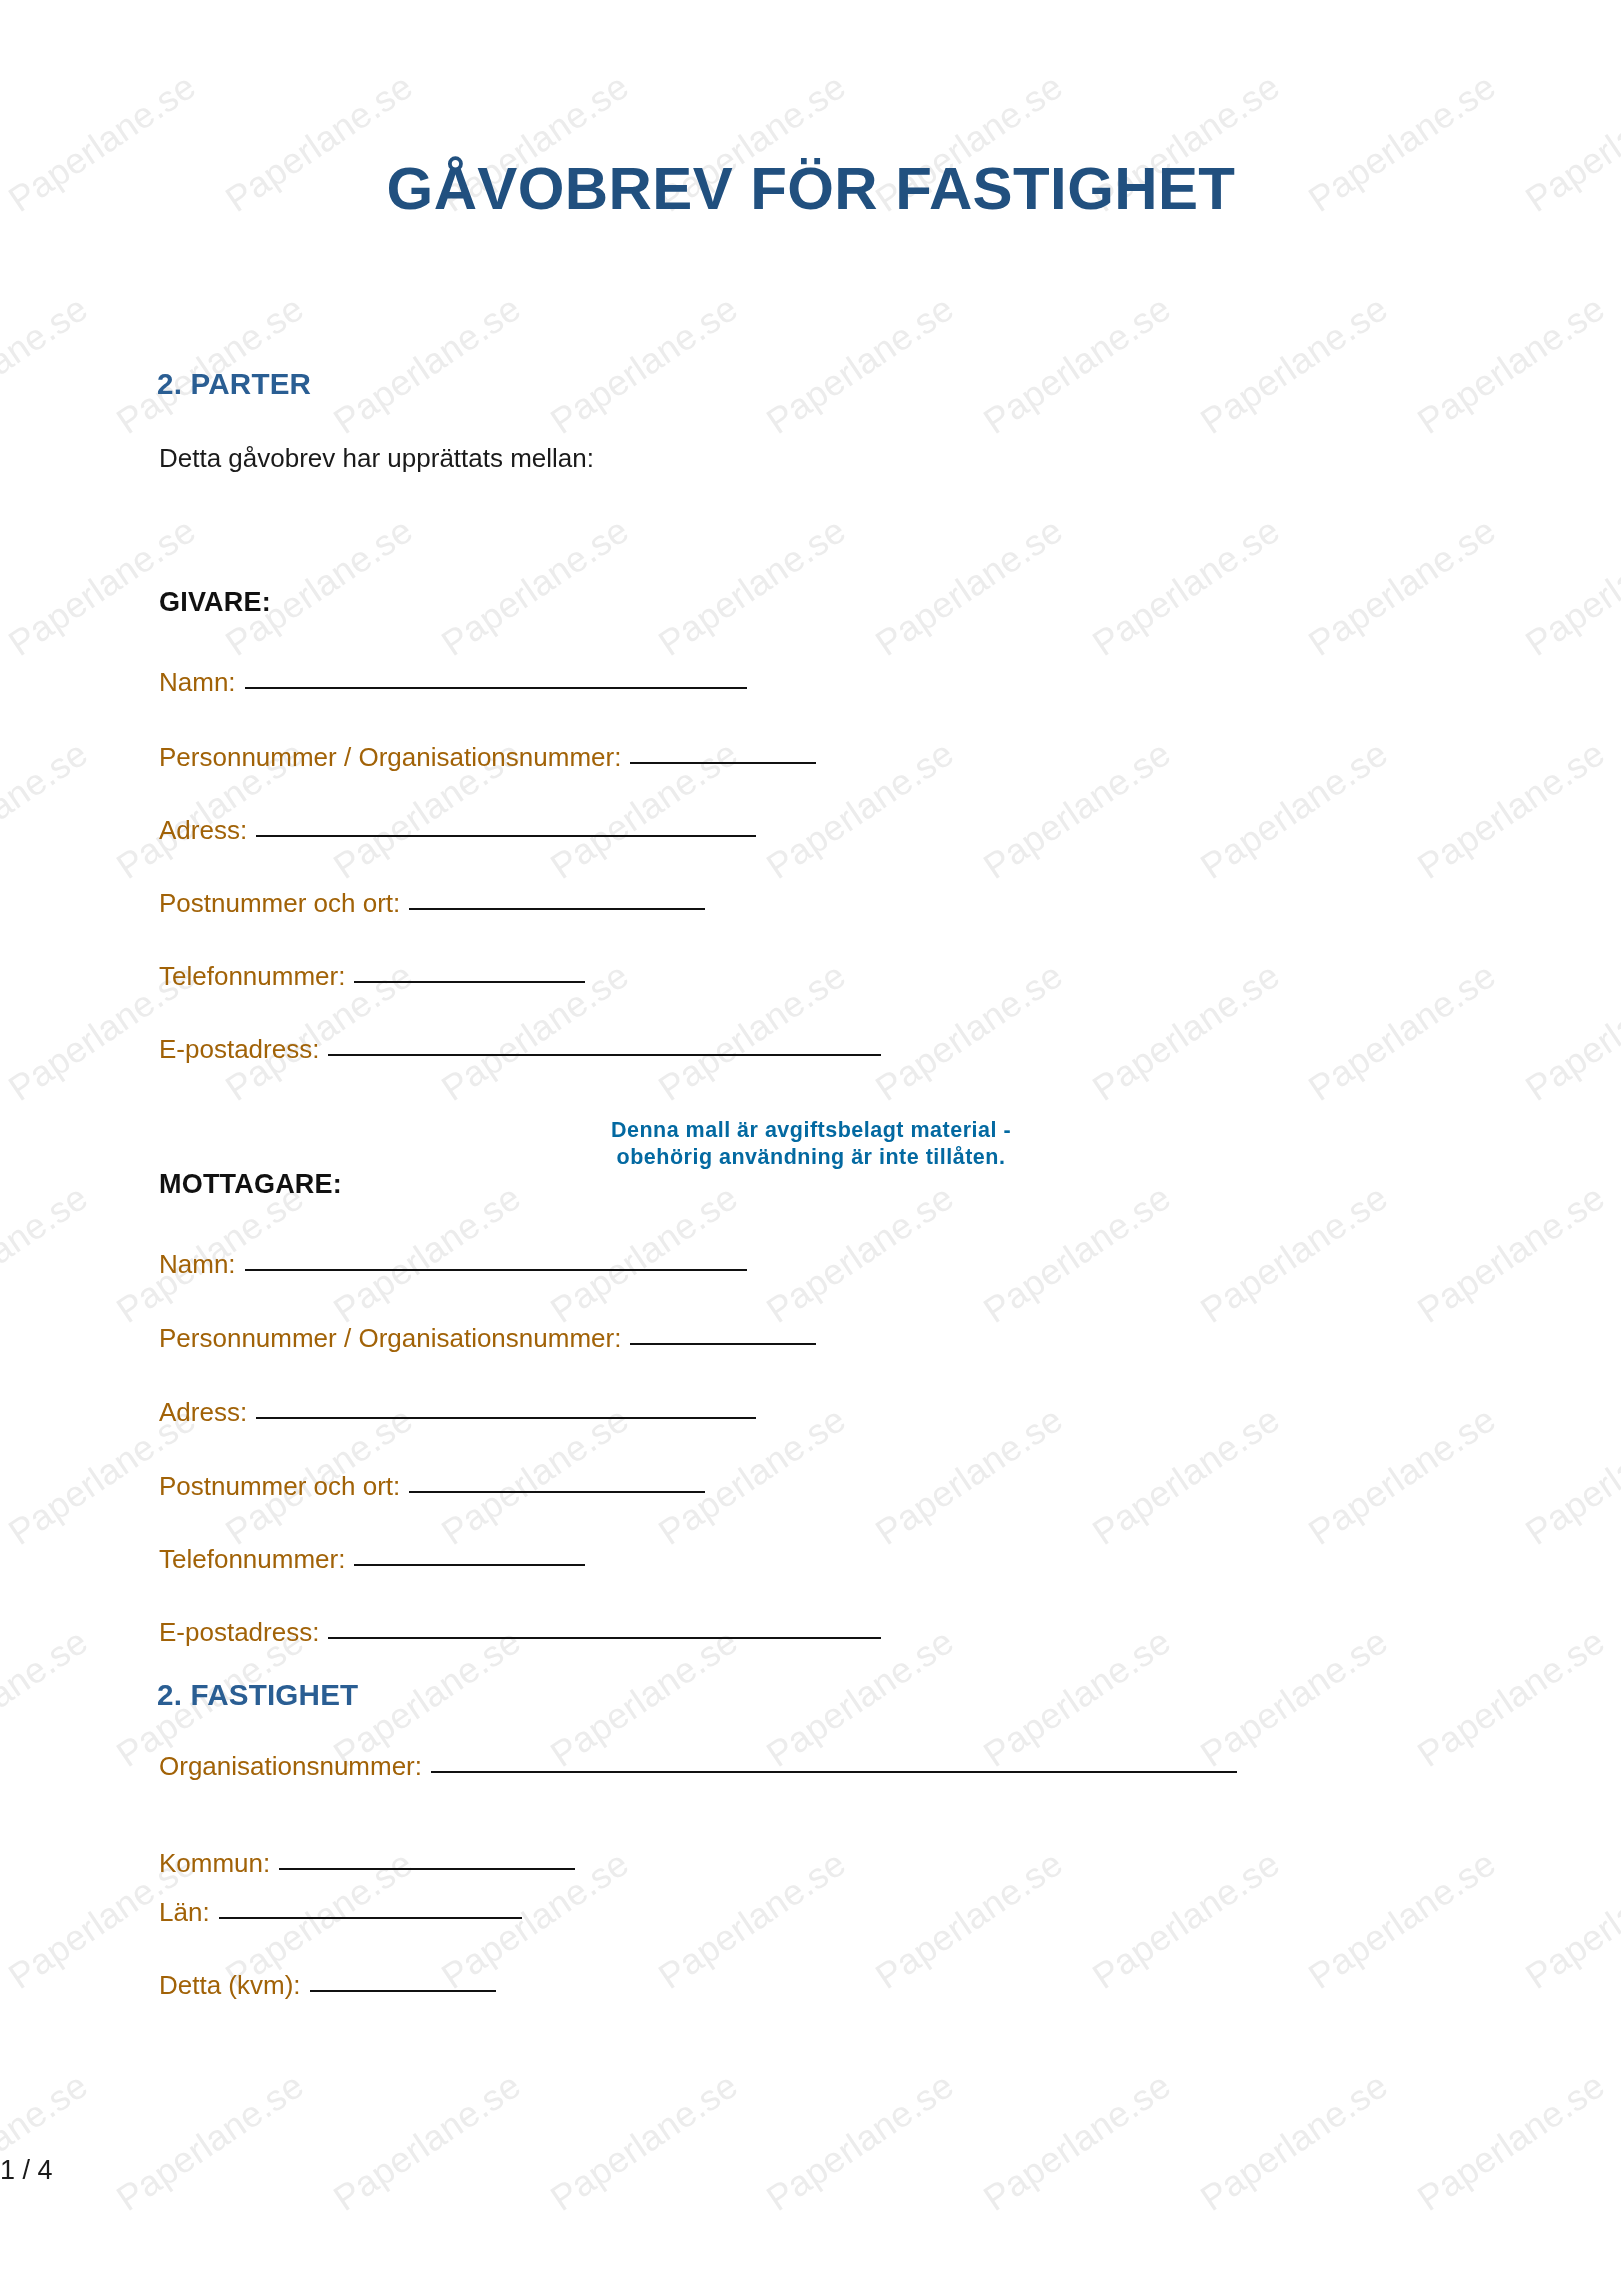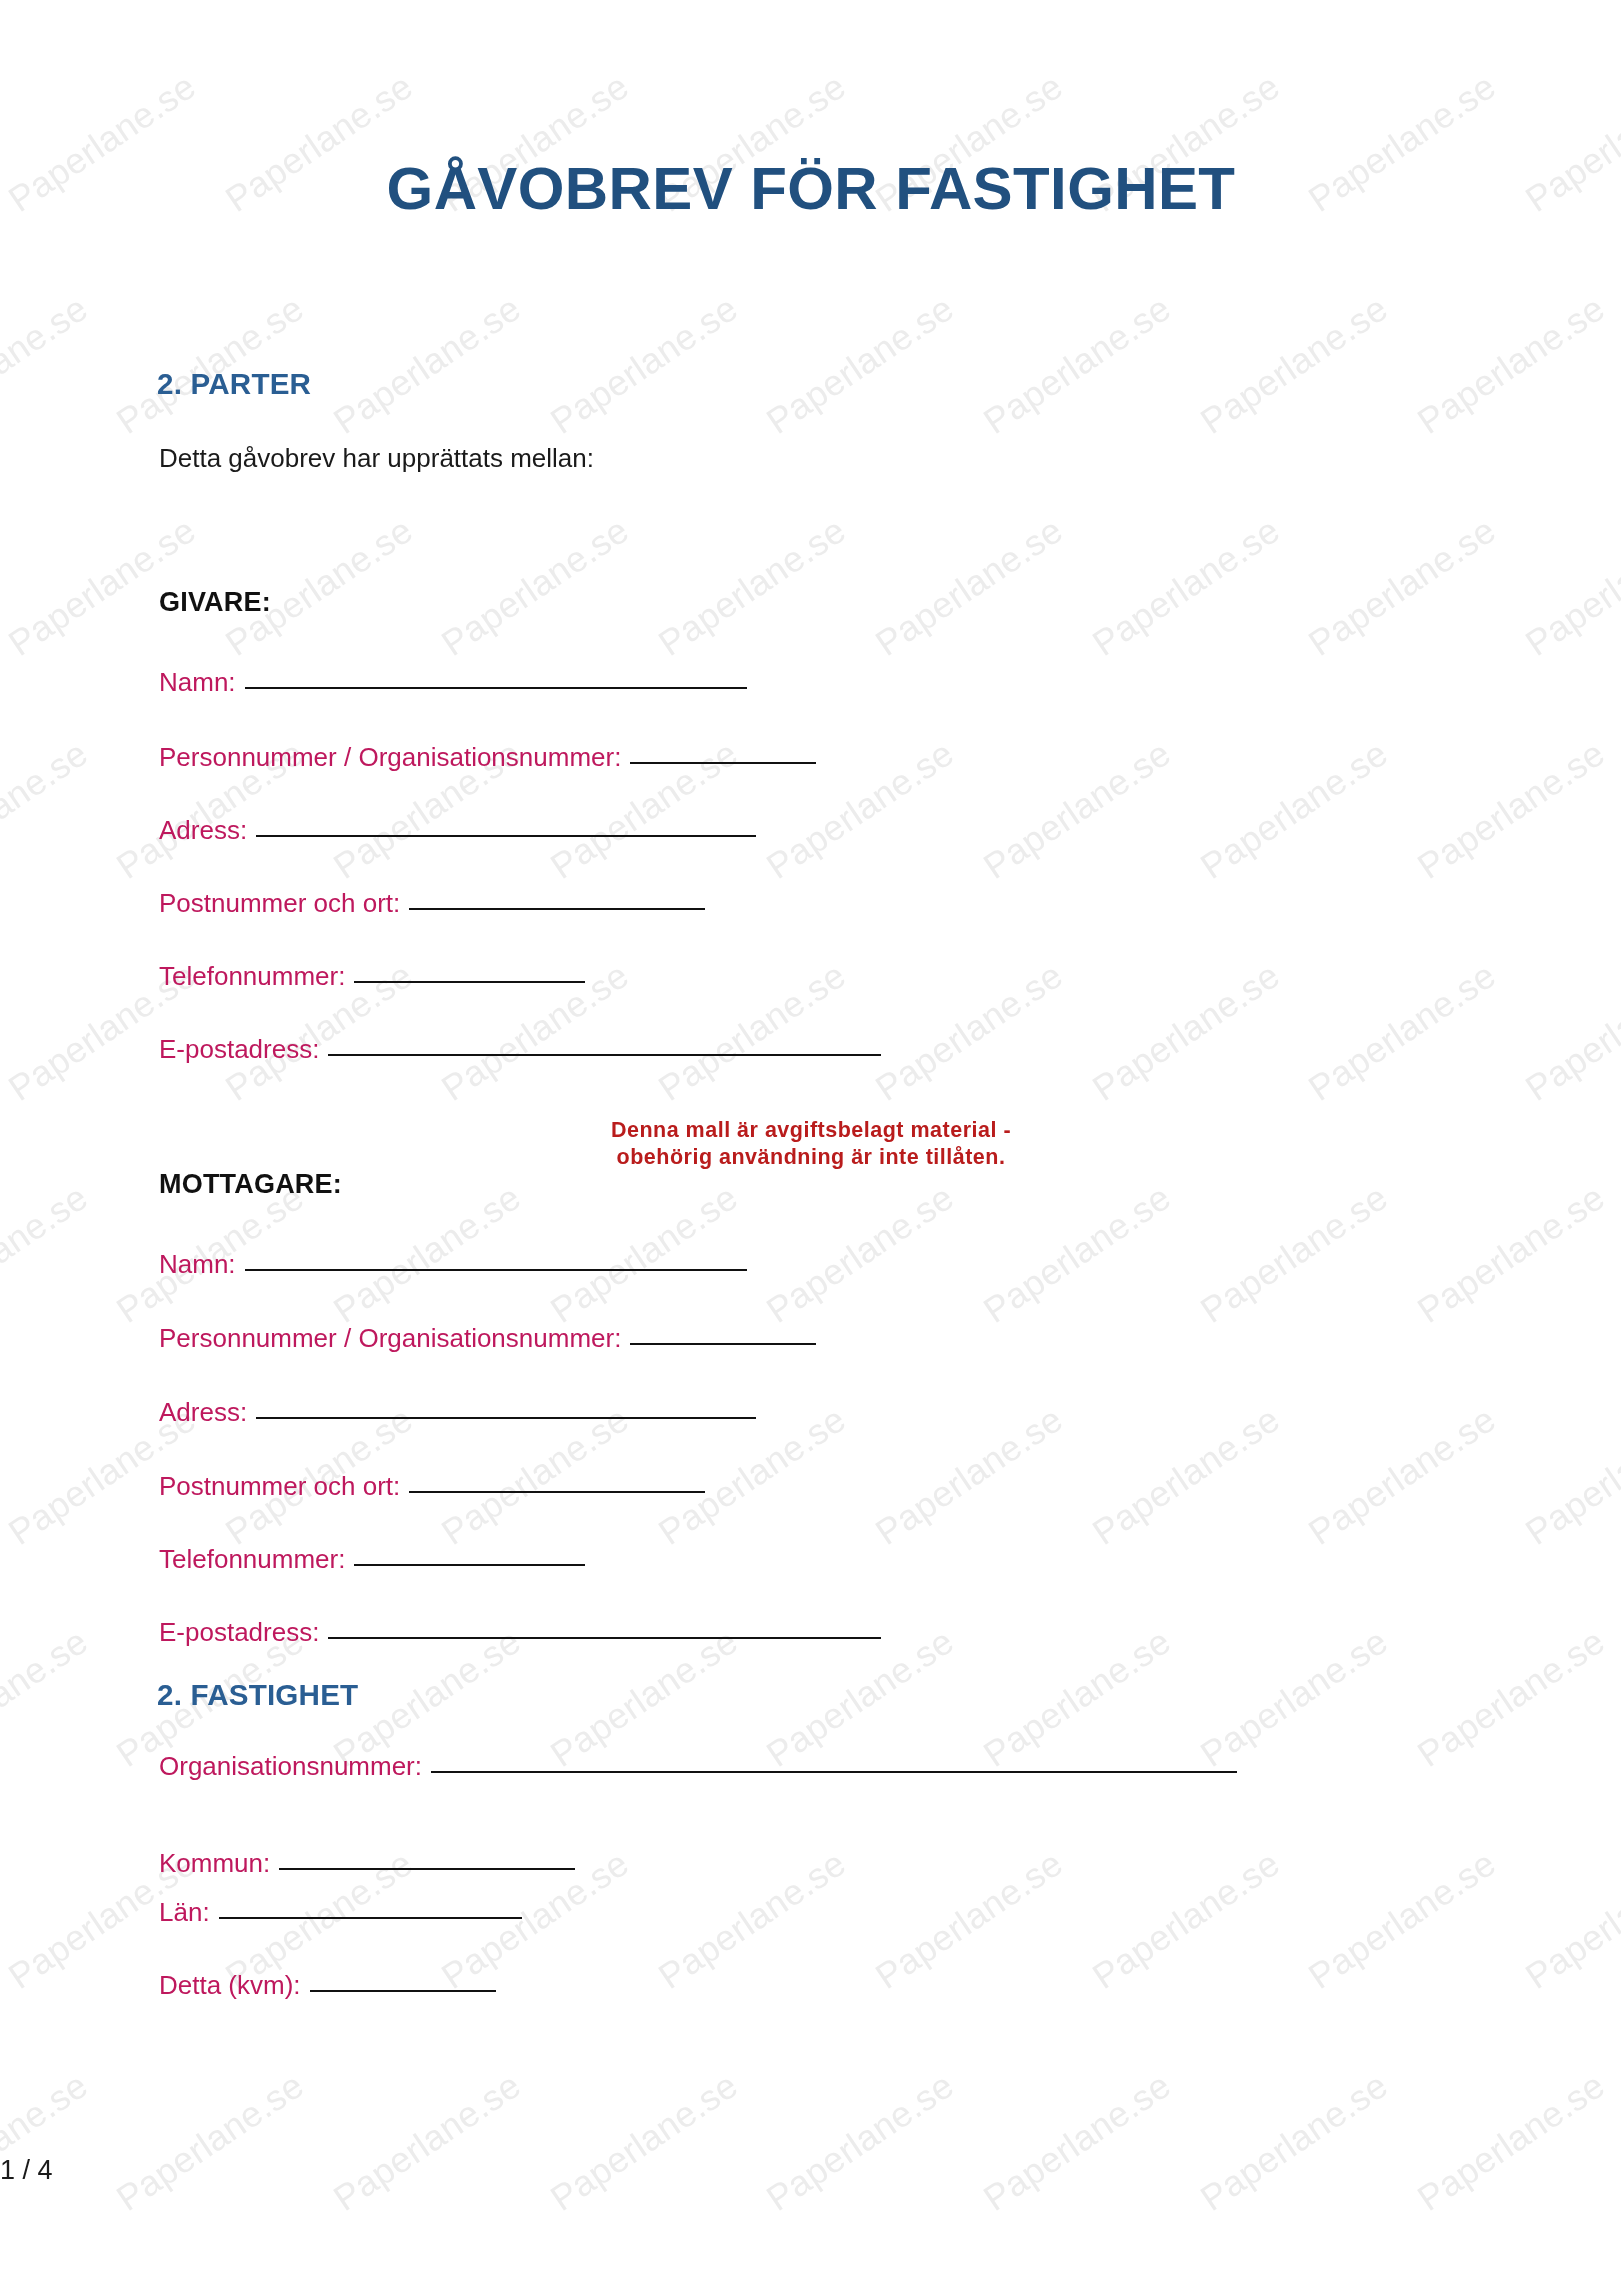--- a/index.html
+++ b/index.html
@@ -90,21 +90,21 @@
     white-space: nowrap;
   }
 
   .field {
     position: absolute;
     left: 159px;
     display: flex;
     align-items: baseline;
     font-family: "Liberation Sans", sans-serif;
     font-size: 26px;
-    color: #be185d;
+    color: #a16207;
     white-space: nowrap;
   }
   .field .label {
     font-weight: 400;
   }
   .field .rule {
     display: inline-block;
     border-bottom: 2.2px solid #111111;
     height: 0.9px;
     margin-left: 9px;
@@ -114,21 +114,21 @@
 
   .notice {
     position: absolute;
     left: 0;
     right: 0;
     top: 1117px;
     text-align: center;
     font-family: "Liberation Sans", sans-serif;
     font-size: 21.5px;
     font-weight: bold;
-    color: #b91c1c;
+    color: #0369a1;
     line-height: 1.25;
     letter-spacing: 0.5px;
     z-index: 8;
   }
 
   .footer {
     position: absolute;
     left: 0;
     right: 0;
     top: 2155px;

